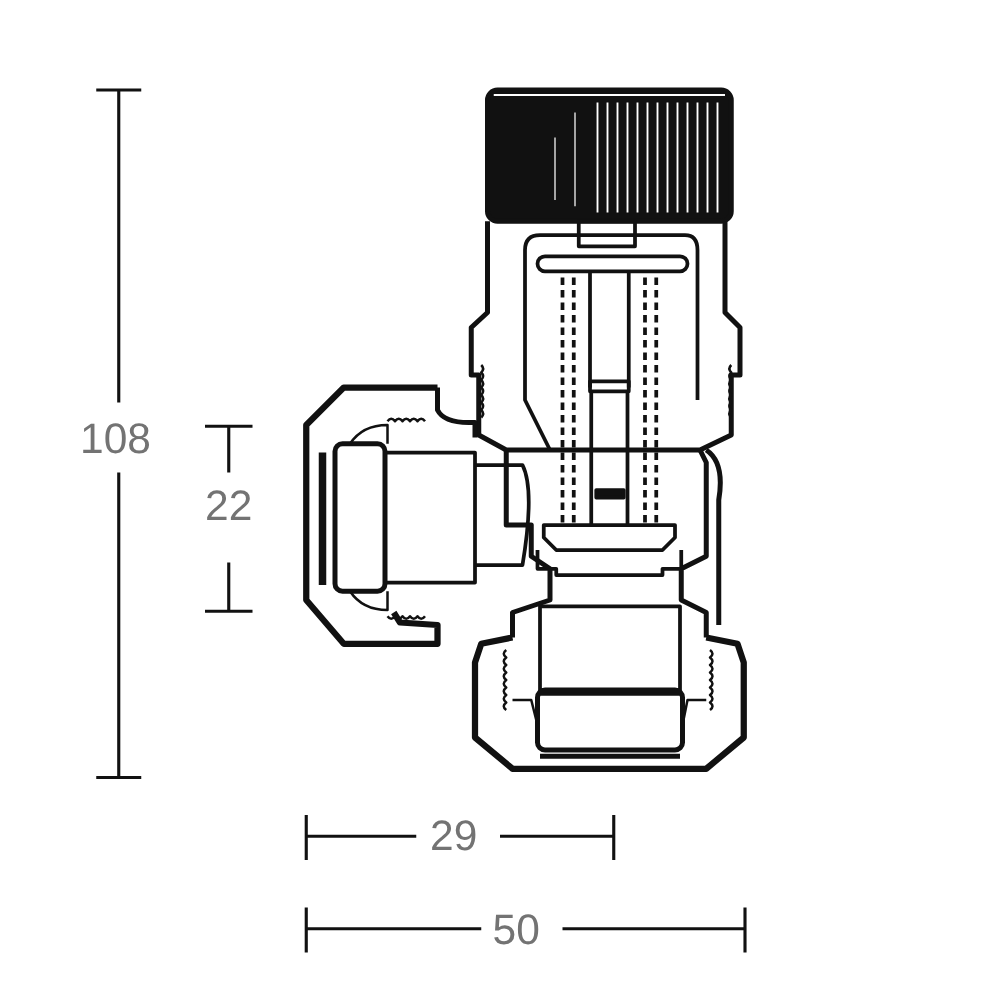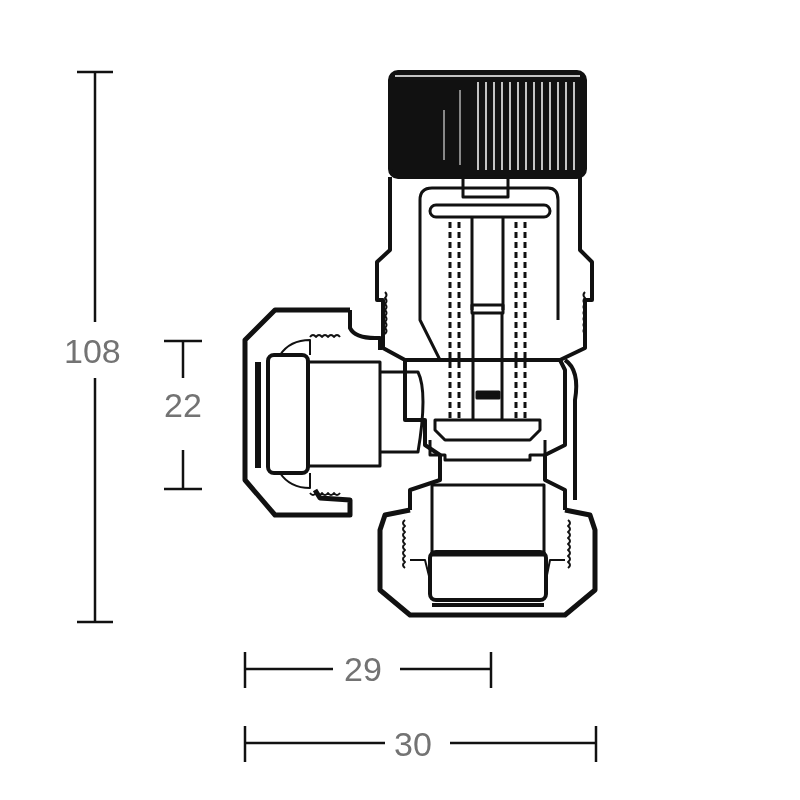--- a/index.html
+++ b/index.html
@@ -109,13 +109,13 @@
     <rect x="432" y="485" width="112" height="70" stroke-width="3"></rect>
     <rect x="430" y="552" width="116" height="48" rx="6" stroke-width="4"></rect>
     <line x1="432" y1="605" x2="544" y2="605" stroke-width="4"></line>
     <path d="M410 560 L425 560 L430 580 M565 560 L550 560 L546 580" stroke-width="2"></path>
   </g>
 </svg>
 
 <div class="dim-label" style="left:60px; top:334px;">108</div>
 <div class="dim-label" style="left:160px; top:388px;">22</div>
 <div class="dim-label" style="left:340px; top:652px;">29</div>
-<div class="dim-label" style="left:390px; top:727px;">30</div>
+<div class="dim-label" style="left:390px; top:727px;">50</div>
 
 </body></html>

